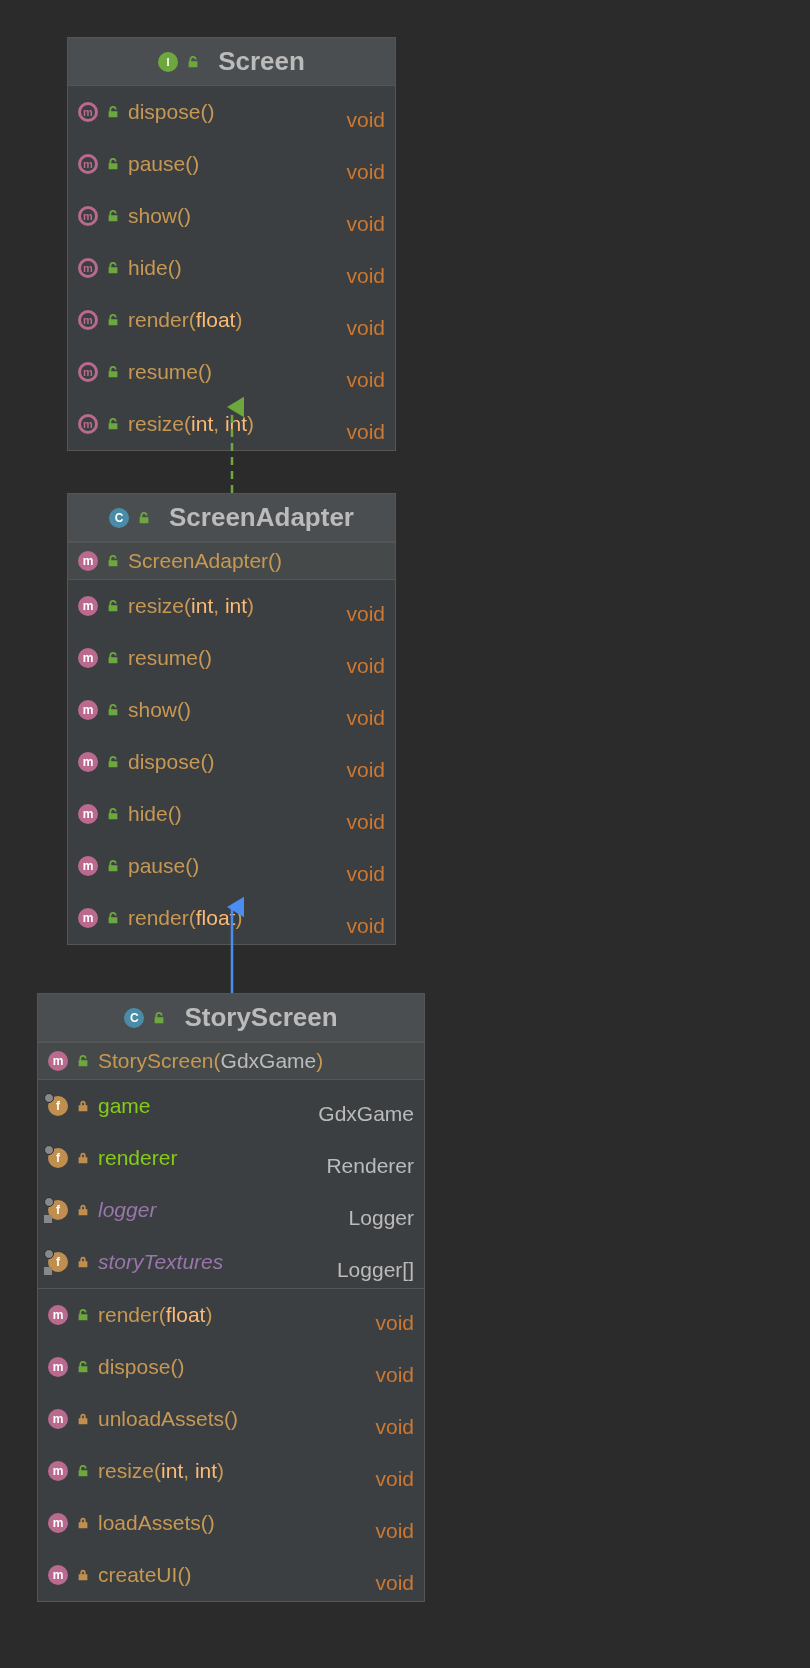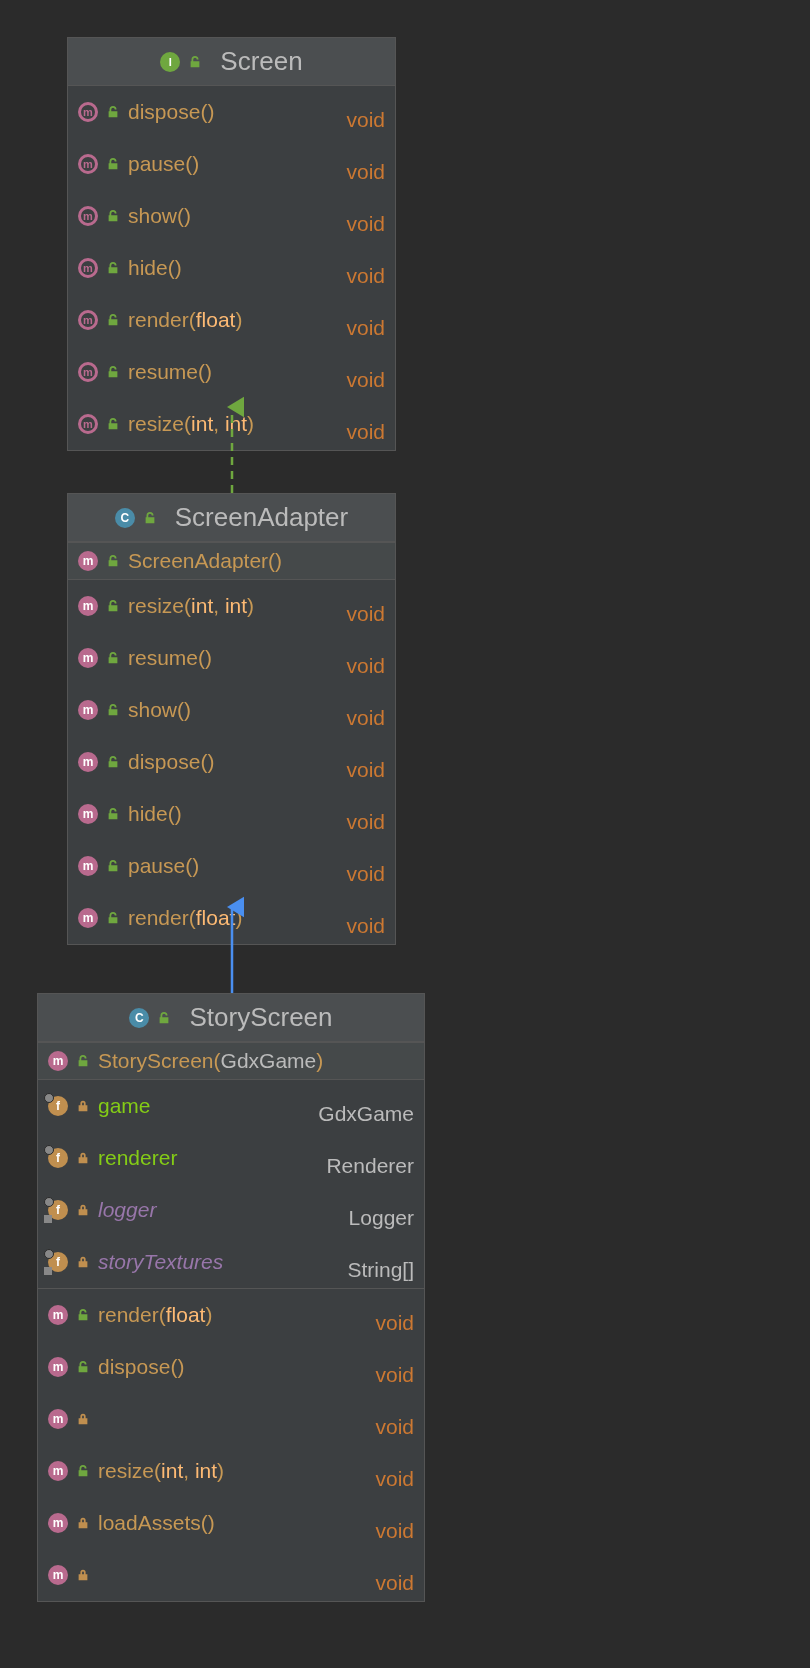--- a/index.html
+++ b/index.html
@@ -21,21 +21,21 @@
   border-bottom: 1px solid #555;
   display: flex;
   align-items: center;
   justify-content: center;
   padding: 8px 12px;
   gap: 8px;
 }
 .class-header .title {
   color: #bbbbbb;
   font-size: 26px;
-  font-weight: 400;
+  font-weight: 700;
   margin-left: 10px;
   text-align: right;
 }
 .member-row {
   display: flex;
   align-items: center;
   padding: 6px 10px;
   gap: 8px;
 }
 .section-border { border-top: 1px solid #555; }
@@ -296,21 +296,21 @@
       <div class="member-row">
         <span class="icon-field-wrapper">
           <span class="field-overlay"></span>
           <span class="static-underline"></span>
           <span class="icon-circle icon-field">f</span>
         </span>
         <svg class="vis-icon" viewBox="0 0 16 16">
           <path class="vis-private" d="M5 7V5a3 3 0 016 0v2h2v7H3V7h2zm2 0h2V5a1 1 0 00-2 0v2z"></path>
         </svg>
         <span class="member-sig"><span class="field-name-italic">storyTextures</span></span>
-        <span class="ret-col ret-type-plain">String[]</span>
+        <span class="ret-col ret-type-plain">Logger[]</span>
       </div>
     </div>
   <div id="story-members" class="section-border">
       <div class="member-row ">
         <span class="icon-circle icon-method">m</span>
         <svg class="vis-icon" viewBox="0 0 16 16">
           <path class="vis-public" d="M4 7V5a4 4 0 018 0h-2a2 2 0 00-4 0v2h7v7H3V7h1z"></path>
         </svg>
         <span class="member-sig"><span class="member-name">render</span><span class="paren">(</span><span class="param-type">float</span><span class="paren">)</span></span>
         <span class="ret-col ret-type">void</span>
@@ -321,20 +321,21 @@
           <path class="vis-public" d="M4 7V5a4 4 0 018 0h-2a2 2 0 00-4 0v2h7v7H3V7h1z"></path>
         </svg>
         <span class="member-sig"><span class="member-name">dispose</span><span class="paren">(</span><span class="paren">)</span></span>
         <span class="ret-col ret-type">void</span>
       </div>
       <div class="member-row ">
         <span class="icon-circle icon-method">m</span>
         <svg class="vis-icon" viewBox="0 0 16 16">
           <path class="vis-private" d="M5 7V5a3 3 0 016 0v2h2v7H3V7h2zm2 0h2V5a1 1 0 00-2 0v2z"></path>
         </svg>
+        <span class="member-sig"><span class="member-name">unloadAssets</span><span class="paren">(</span><span class="paren">)</span></span>
         <span class="ret-col ret-type">void</span>
       </div>
       <div class="member-row ">
         <span class="icon-circle icon-method">m</span>
         <svg class="vis-icon" viewBox="0 0 16 16">
           <path class="vis-public" d="M4 7V5a4 4 0 018 0h-2a2 2 0 00-4 0v2h7v7H3V7h1z"></path>
         </svg>
         <span class="member-sig"><span class="member-name">resize</span><span class="paren">(</span><span class="param-type">int</span><span class="paren">, </span><span class="param-type">int</span><span class="paren">)</span></span>
         <span class="ret-col ret-type">void</span>
       </div>
@@ -344,16 +345,17 @@
           <path class="vis-private" d="M5 7V5a3 3 0 016 0v2h2v7H3V7h2zm2 0h2V5a1 1 0 00-2 0v2z"></path>
         </svg>
         <span class="member-sig"><span class="member-name">loadAssets</span><span class="paren">(</span><span class="paren">)</span></span>
         <span class="ret-col ret-type">void</span>
       </div>
       <div class="member-row ">
         <span class="icon-circle icon-method">m</span>
         <svg class="vis-icon" viewBox="0 0 16 16">
           <path class="vis-private" d="M5 7V5a3 3 0 016 0v2h2v7H3V7h2zm2 0h2V5a1 1 0 00-2 0v2z"></path>
         </svg>
+        <span class="member-sig"><span class="member-name">createUI</span><span class="paren">(</span><span class="paren">)</span></span>
         <span class="ret-col ret-type">void</span>
       </div>
     </div>
 </div>
 
 </body></html>

